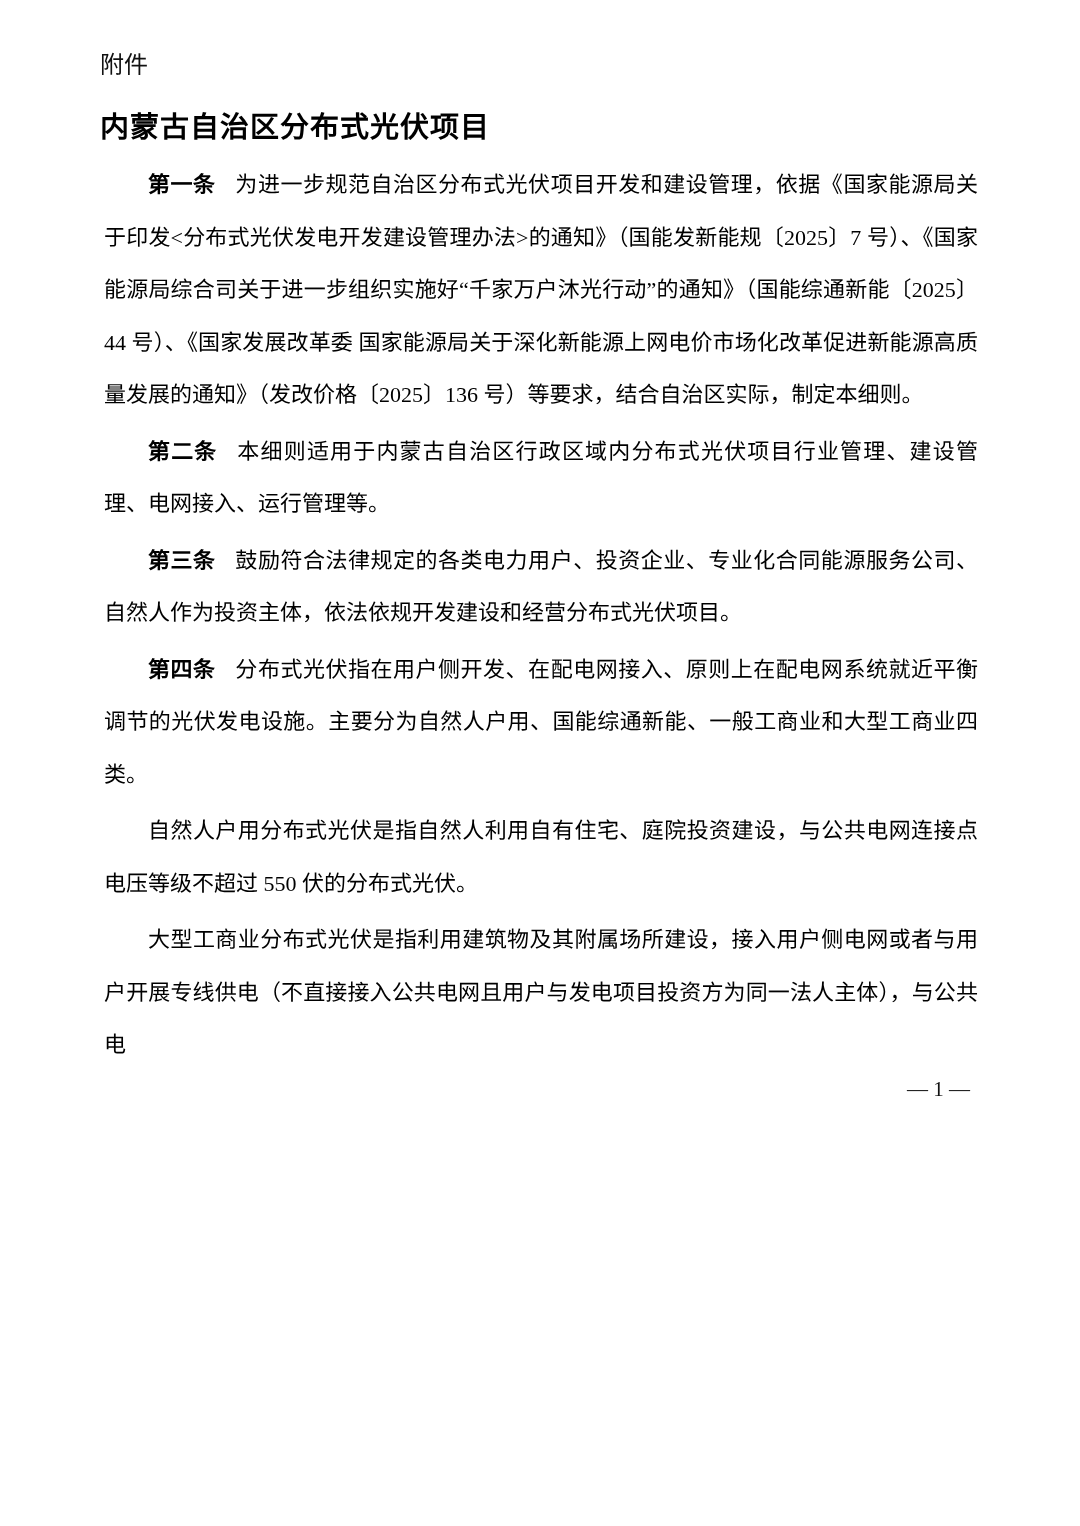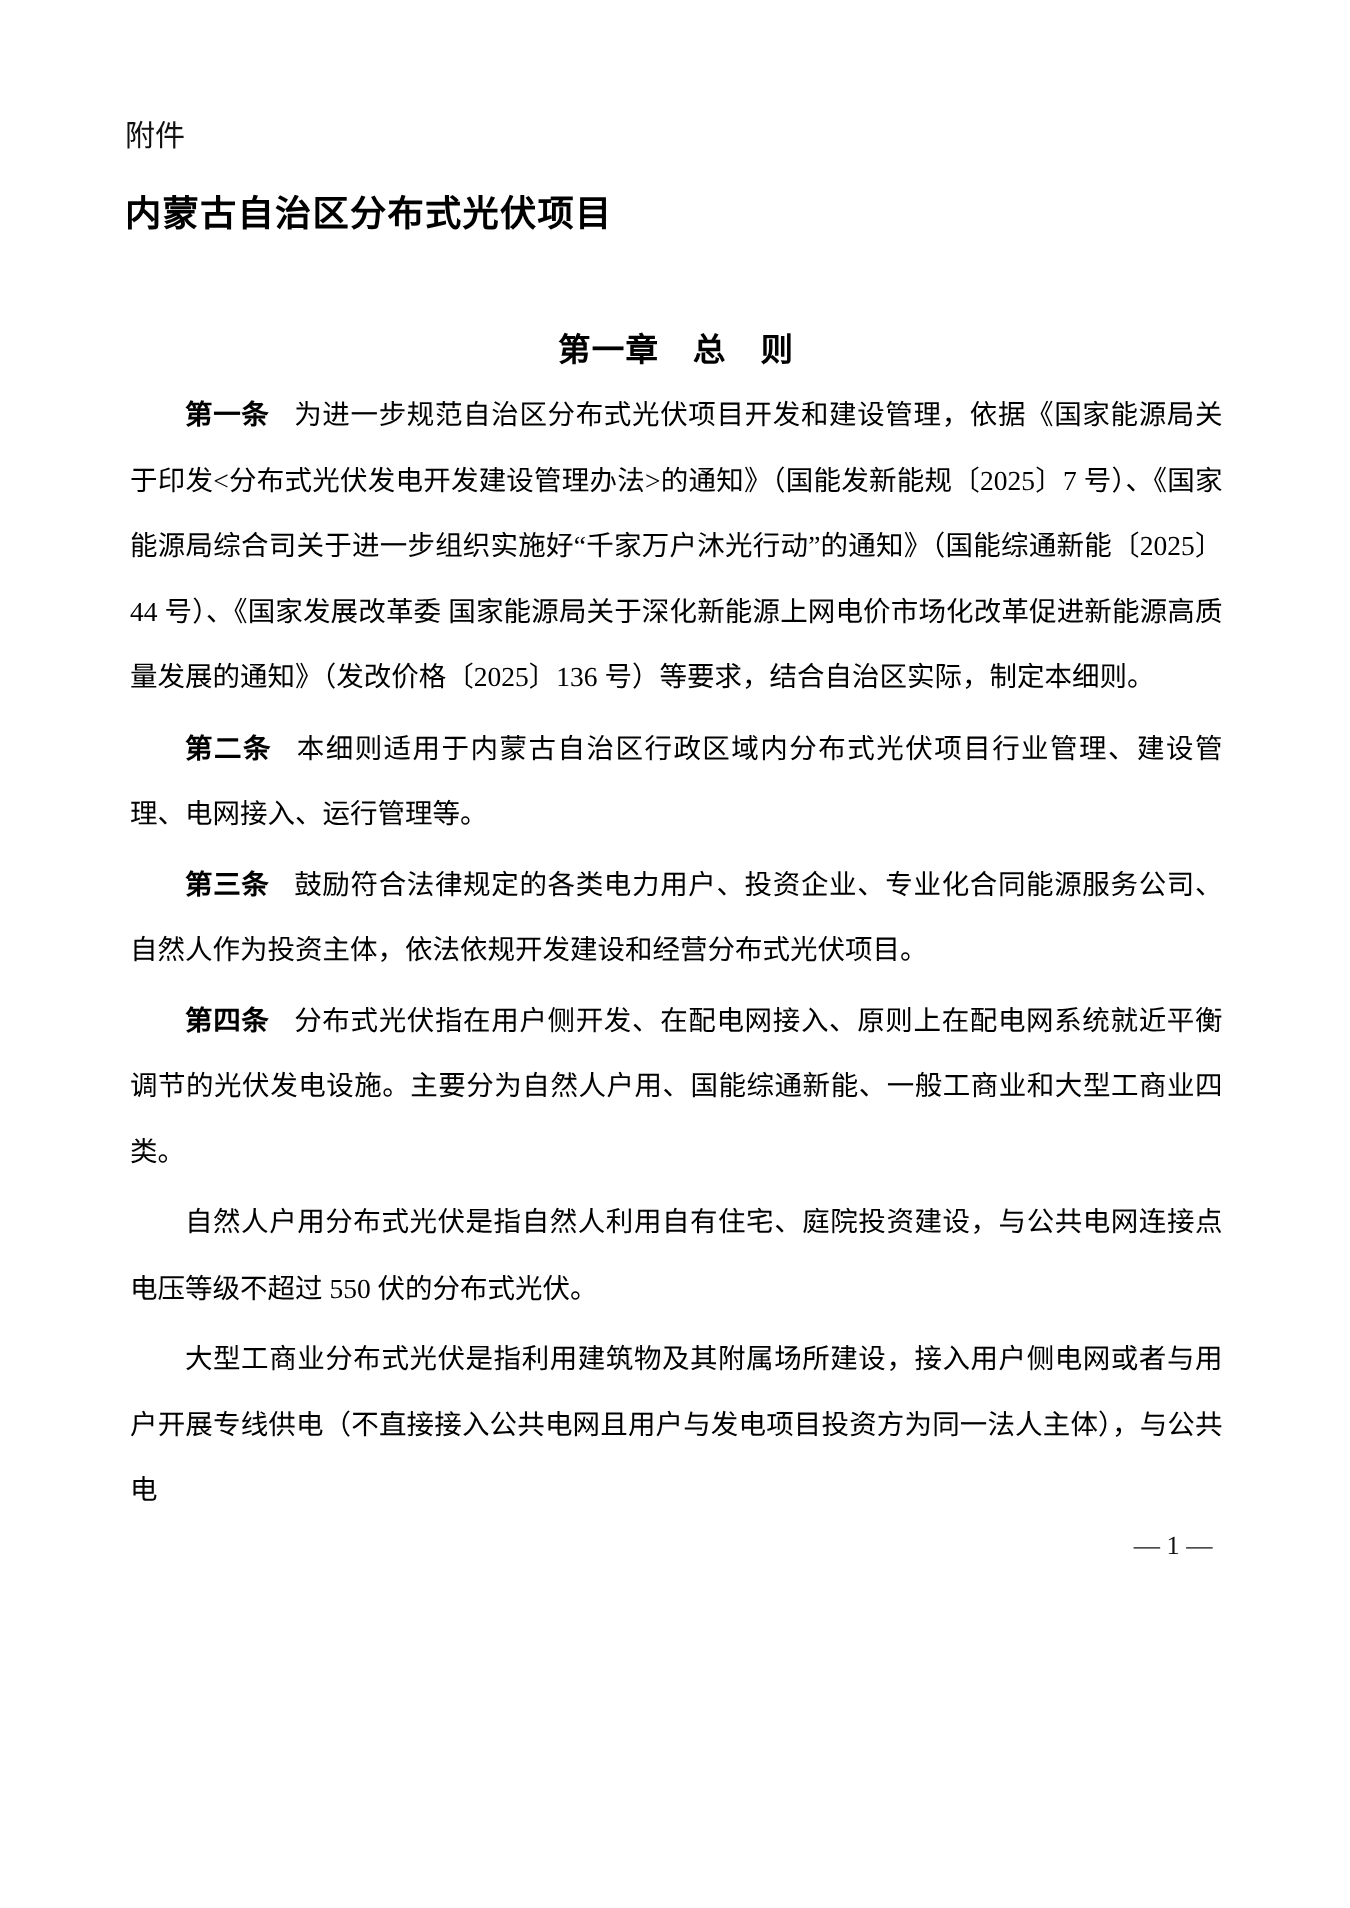--- a/index.html
+++ b/index.html
@@ -11,21 +11,21 @@
   body {
     width: 1080px;
     height: 1526px;
     overflow: hidden;
     font-family: "Liberation Serif", "DejaVu Serif", serif;
   }
   .page {
     box-sizing: border-box;
     width: 1080px;
     height: 1526px;
-    padding: 95px 98px 0 100px;
+    padding: 50px 98px 0 100px;
     background: #ffffff;
   }
   .attachment {
     font-size: 24px;
     line-height: 30px;
     margin: 0 0 20px 0;
     font-family: "Liberation Sans", "DejaVu Sans", sans-serif;
     color: #111111;
   }
   .doc-title {
@@ -77,21 +77,20 @@
 </head>
 <body>
 
 <div class="page">
 
   <div class="attachment">附件</div>
 
   <h1 class="doc-title">内蒙古自治区分布式光伏项目</h1>
 
 
-  <h2 class="chapter-heading">第一章　总　则</h2>
 
   <div class="body-text">
 
     <p class="para"><span class="para-label">第一条</span><span>为进一步规范自治区分布式光伏项目开发和建设管理，依据《国家能源局关于印发&lt;分布式光伏发电开发建设管理办法&gt;的通知》（国能发新能规〔2025〕7 号）、《国家能源局综合司关于进一步组织实施好“千家万户沐光行动”的通知》（国能综通新能〔2025〕44 号）、《国家发展改革委 国家能源局关于深化新能源上网电价市场化改革促进新能源高质量发展的通知》（发改价格〔2025〕136 号）等要求，结合自治区实际，制定本细则。</span></p>
 
     <p class="para"><span class="para-label">第二条</span><span>本细则适用于内蒙古自治区行政区域内分布式光伏项目行业管理、建设管理、电网接入、运行管理等。</span></p>
 
     <p class="para"><span class="para-label">第三条</span><span>鼓励符合法律规定的各类电力用户、投资企业、专业化合同能源服务公司、自然人作为投资主体，依法依规开发建设和经营分布式光伏项目。</span></p>
 
     <p class="para"><span class="para-label">第四条</span><span>分布式光伏指在用户侧开发、在配电网接入、原则上在配电网系统就近平衡调节的光伏发电设施。主要分为自然人户用、国能综通新能、一般工商业和大型工商业四类。</span></p>

